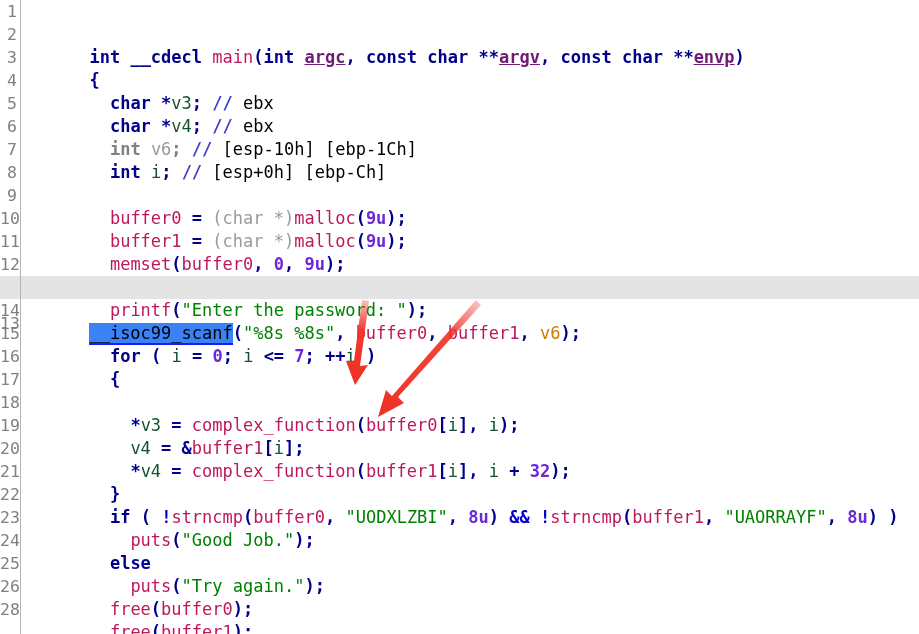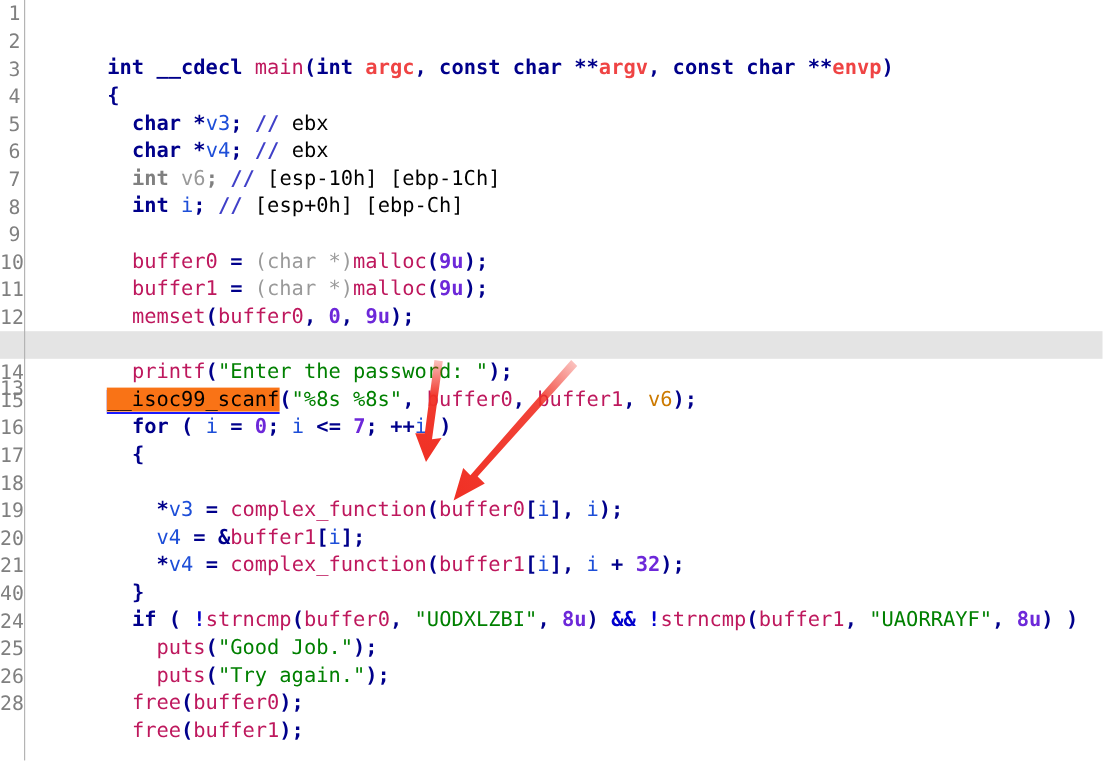--- a/index.html
+++ b/index.html
@@ -65,32 +65,32 @@
     width: 28px;
   }
   .ctext {
     display: inline;
   }
 
   
   .kw    { color: #00008b; font-weight: bold; }   
   .kwg   { color: #808080; font-weight: bold; }   
   .fn    { color: #be185d; }                      
-  .var   { color: #ef4444; font-weight: bold; }   
-  .lvar  { color: #1d4ed8; }                      
+  .var   { color: #701a75; font-weight: bold; text-decoration: underline; }   
+  .lvar  { color: #14532d; }                      
   .ovar  { color: #cc7a00; }                      
   .cast  { color: #9a9a9a; }                      
   .str   { color: #008000; }                      
   .num   { color: #6d28d9; font-weight: bold; }   
   .pun   { color: #00008b; font-weight: bold; }   
   .op    { color: #0000cd; font-weight: bold; }   
   .cmt   { color: #000000; }                      
   .cmtm  { color: #4040c8; font-weight: bold; }   
   .hlw   {                                         
-    background: #f97316;
+    background: #3b82f6;
     box-shadow: 0 2px 0 0 #1a1aff;
   }
 
   
   .annot-layer {
     position: absolute;
     left: 0; top: 0;
     width: 919px;
     height: 634px;
     z-index: 10;
@@ -203,24 +203,28 @@
       <span class="lnum">20</span>
       <span class="ln-spacer"></span><span class="ctext">  <span class="pun">}</span></span>
     </div>
 
     <div class="row">
       <span class="lnum">21</span>
       <span class="ln-spacer"></span><span class="ctext">  <span class="kw">if</span> <span class="pun">(</span> <span class="op">!</span><span class="fn">strncmp</span><span class="pun">(</span><span class="fn">buffer0</span><span class="pun">,</span> <span class="str">"</span><span class="str">UODXLZBI</span><span class="str">"</span><span class="pun">,</span> <span class="num">8u</span><span class="pun">)</span> <span class="op">&amp;&amp;</span> <span class="op">!</span><span class="fn">strncmp</span><span class="pun">(</span><span class="fn">buffer1</span><span class="pun">,</span> <span class="str">"</span><span class="str">UAORRAYF</span><span class="str">"</span><span class="pun">,</span> <span class="num">8u</span><span class="pun">)</span> <span class="pun">)</span></span>
     </div>
 
     <div class="row">
-      <span class="lnum">40</span>
+      <span class="lnum">22</span>
       <span class="ln-spacer"></span><span class="ctext">    <span class="fn">puts</span><span class="pun">(</span><span class="str">"</span><span class="str">Good Job.</span><span class="str">"</span><span class="pun">);</span></span>
     </div>
 
+    <div class="row">
+      <span class="lnum">23</span>
+      <span class="ln-spacer"></span><span class="ctext">  <span class="kw">else</span></span>
+    </div>
 
     <div class="row">
       <span class="lnum">24</span>
       <span class="ln-spacer"></span><span class="ctext">    <span class="fn">puts</span><span class="pun">(</span><span class="str">"</span><span class="str">Try again.</span><span class="str">"</span><span class="pun">);</span></span>
     </div>
 
     <div class="row">
       <span class="lnum">25</span>
       <span class="ln-spacer"></span><span class="ctext">  <span class="fn">free</span><span class="pun">(</span><span class="fn">buffer0</span><span class="pun">);</span></span>
     </div>

